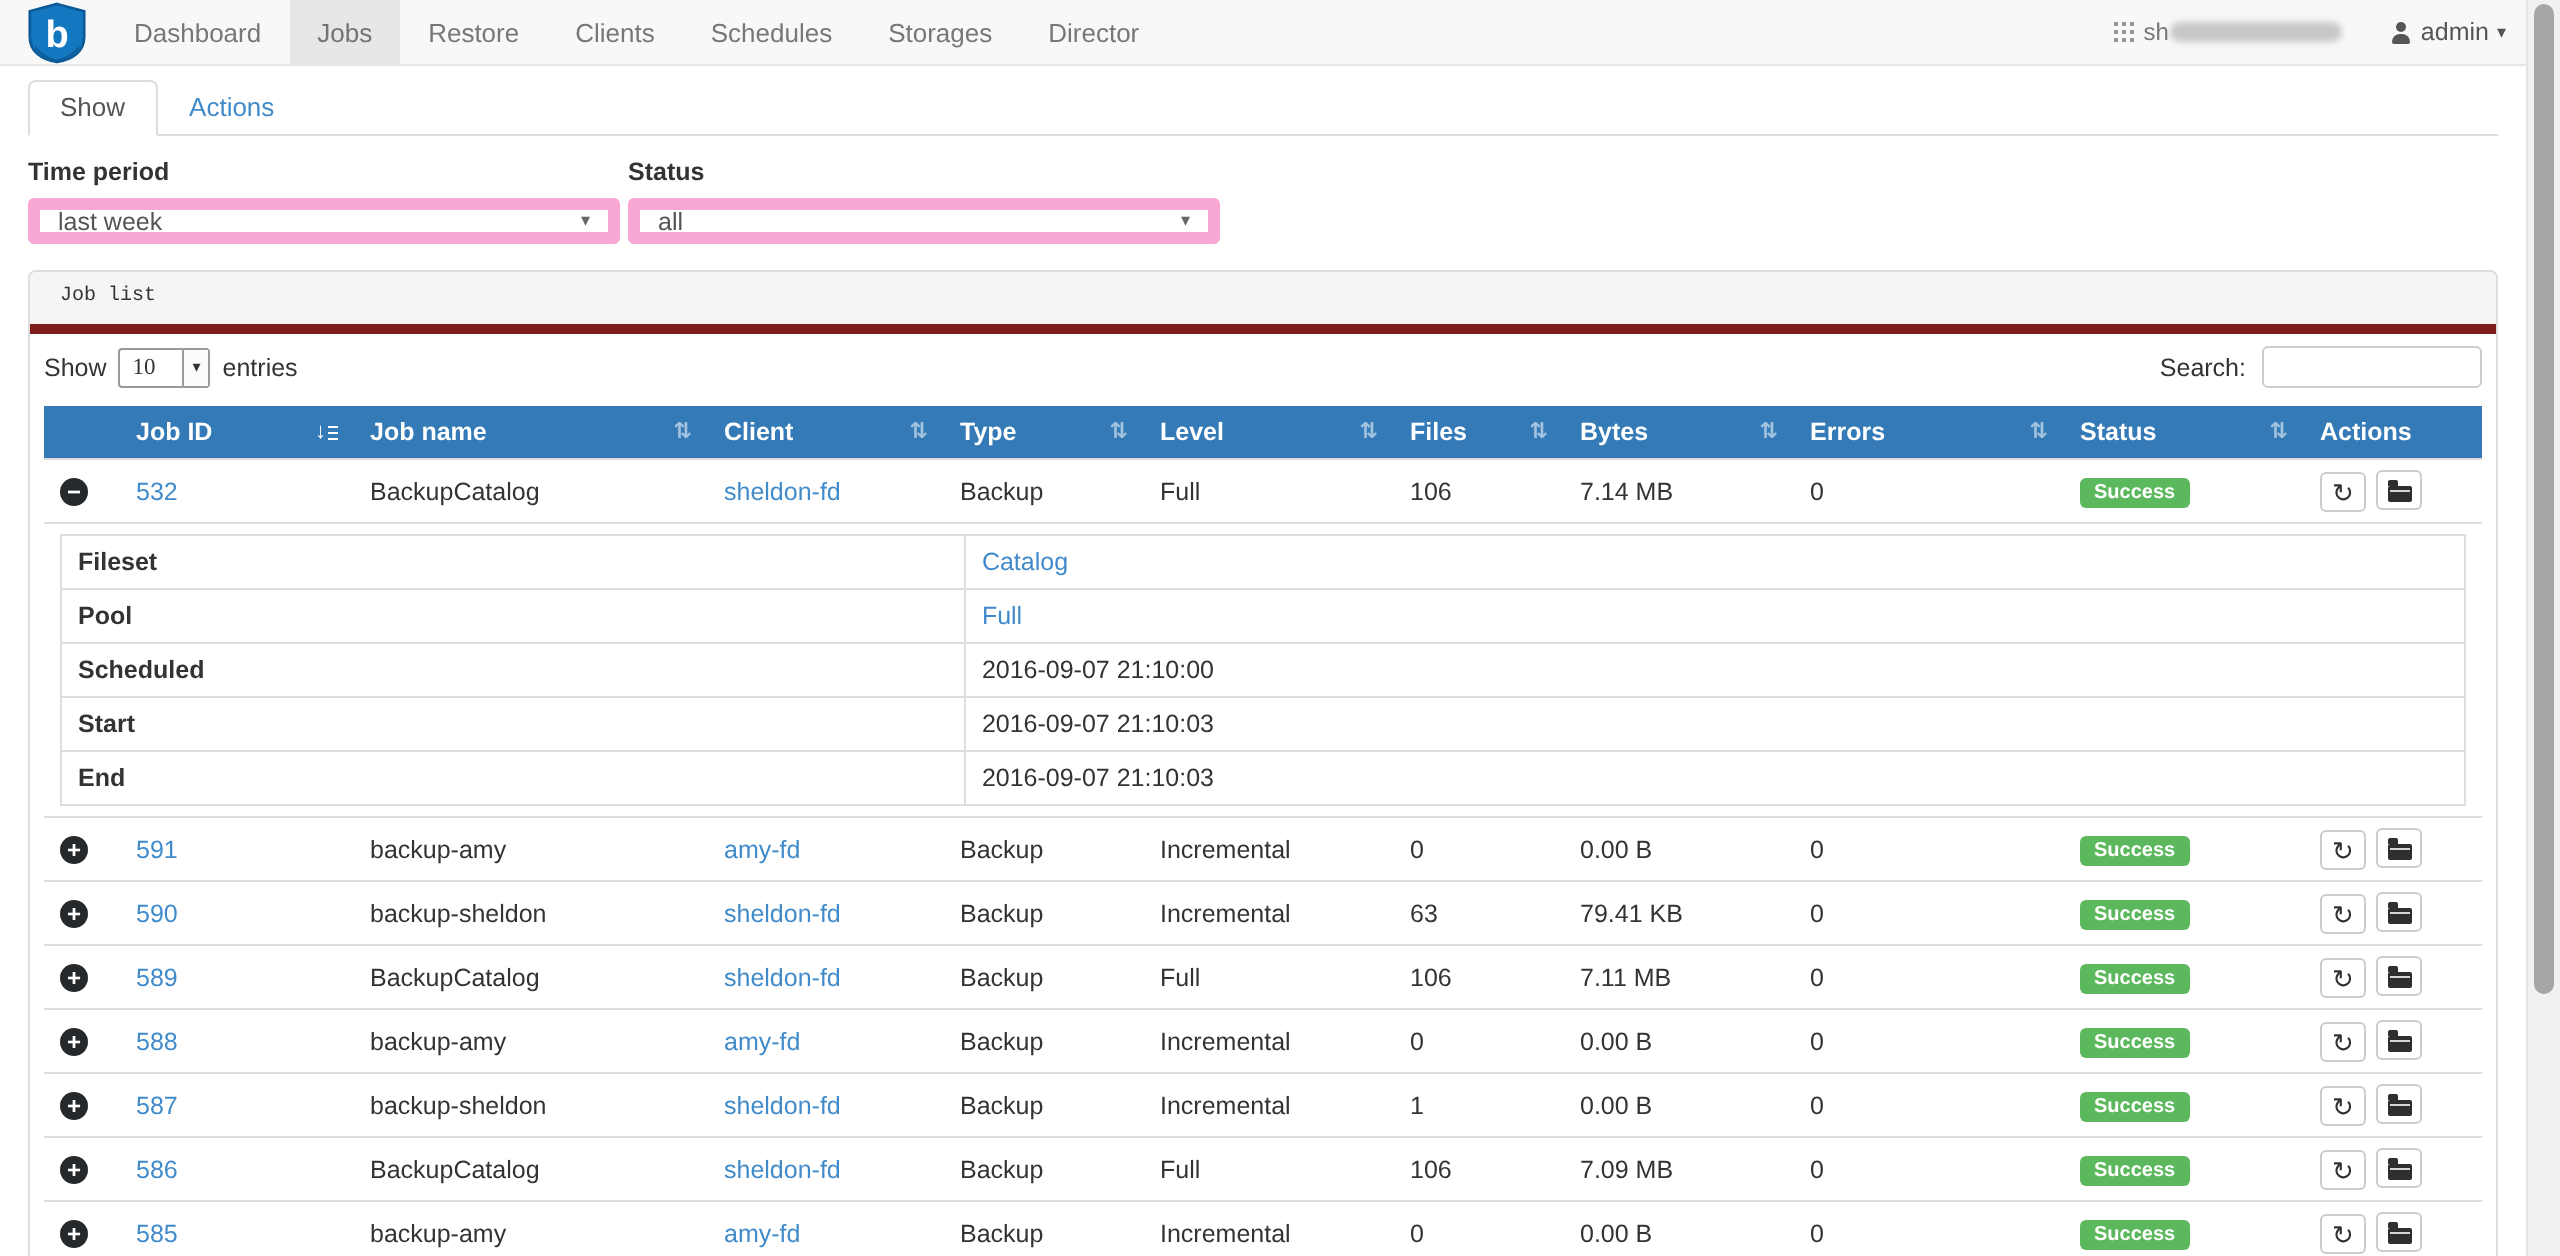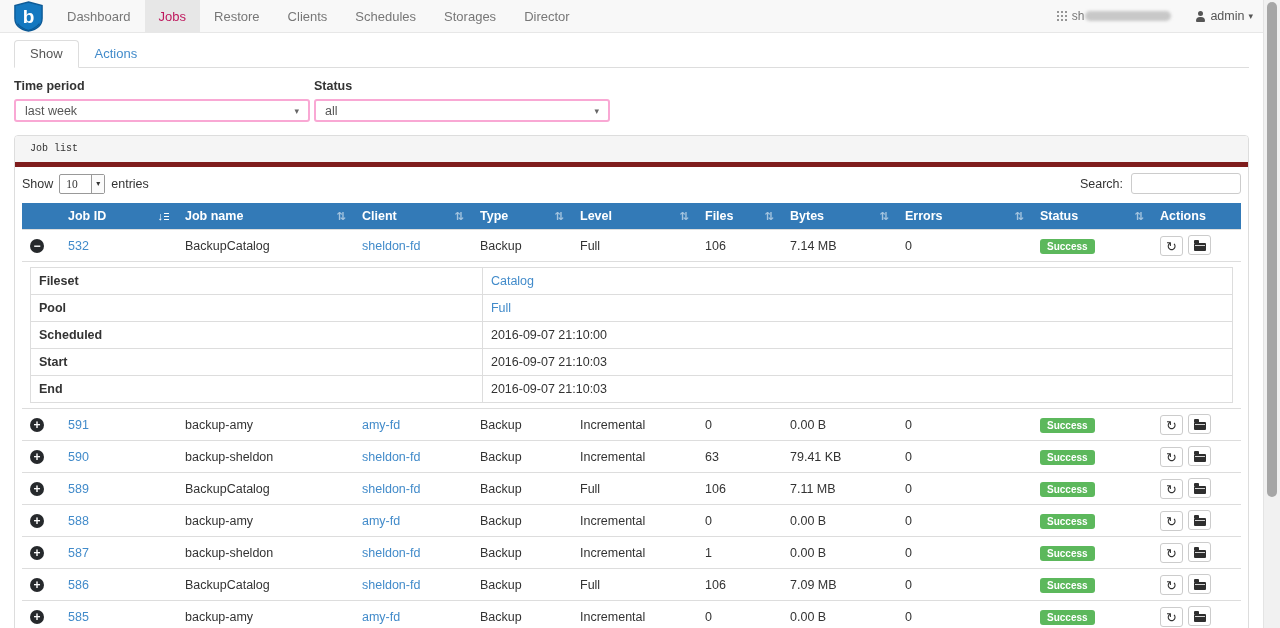--- a/index.html
+++ b/index.html
@@ -15,21 +15,21 @@
   .navbar {
     height:33px; background:#f8f8f8; border-bottom:1px solid #e7e7e7;
     display:flex; align-items:stretch;
   }
   .brand { display:flex; align-items:center; margin-left:14px; margin-right:10px; }
   .nav-list { display:flex; list-style:none; margin:0; padding:0; }
   .nav-list li a {
     display:flex; align-items:center; height:32px; padding:0 14px;
     color:#777; text-decoration:none; font-size:13px; cursor:pointer;
   }
-  .nav-list li.active a { background:#e7e7e7; color:#be185d; }
+  .nav-list li.active a { background:#e7e7e7; color:#737373; }
   .nav-right { margin-left:auto; display:flex; align-items:center; padding-right:10px; }
   .host-group { display:flex; align-items:center; margin-right:24px; cursor:pointer; }
   .grid-icon { position:relative; width:10px; height:10px; margin-right:5px; }
   .grid-icon i {
     position:absolute; top:0; left:0; width:2px; height:2px; background:#969696;
     box-shadow:4px 0 0 #969696, 8px 0 0 #969696,
                0 4px 0 #969696, 4px 4px 0 #969696, 8px 4px 0 #969696,
                0 8px 0 #969696, 4px 8px 0 #969696, 8px 8px 0 #969696;
   }
   .host-prefix { color:#777; font-size:12px; }
@@ -51,21 +51,21 @@
     border:1px solid transparent; border-radius:4px 4px 0 0;
     color:#428bca; text-decoration:none; cursor:pointer;
   }
   .tab.active { background:#fff; border-color:#ddd; border-bottom-color:#fff; color:#555; }
 
   
   .filters { display:flex; gap:4px; margin:10px 14px 0; }
   .filter-group { width:296px; }
   .filter-label { display:block; font-weight:bold; font-size:12.5px; line-height:16px; margin-bottom:5px; }
   .selectbox {
-    height:23px; border:2px solid #f9a8d4; border-radius:3px; background:#fff;
+    height:23px; border:6px solid #f9a8d4; border-radius:3px; background:#fff;
     display:flex; align-items:center; justify-content:space-between;
     padding:0 9px; color:#555; cursor:pointer;
   }
   .selectbox .sel-caret { font-size:9px; color:#666; }
 
   
   .panel { margin:13px 14px 0; border:1px solid #ddd; border-radius:4px 4px 0 0; }
   .panel-heading {
     background:#f5f5f5; border-bottom:5px solid #7f1d1d; border-radius:3px 3px 0 0;
     padding:5px 15px; font-size:10px; line-height:16px; color:#333;font-family:Liberation Mono, monospace;

